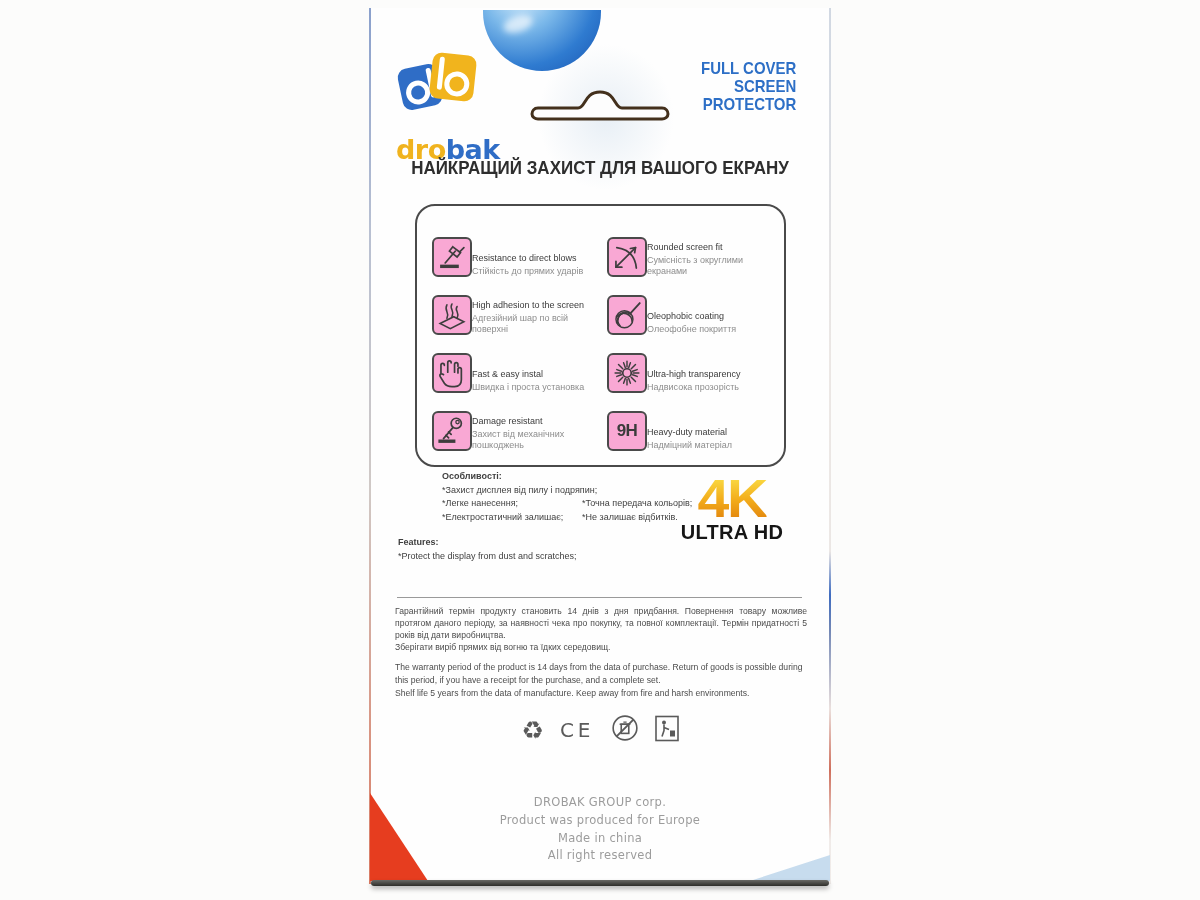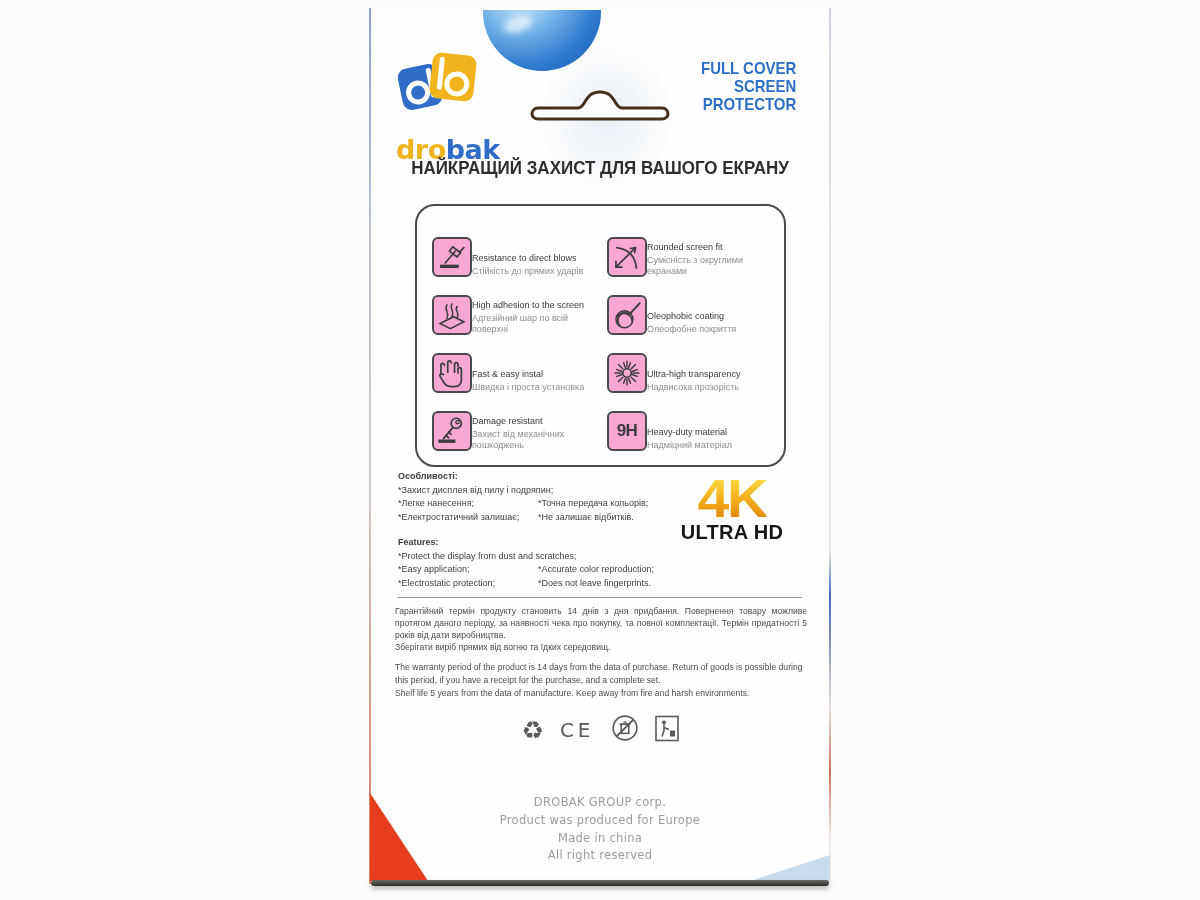--- a/index.html
+++ b/index.html
@@ -54,21 +54,21 @@
     display:grid;grid-template-columns:1fr 1fr;grid-auto-rows:58px;column-gap:4px;}
   .feat{display:flex;align-items:flex-end;}
   .ibox{width:40px;height:40px;box-sizing:border-box;border:2px solid #4a4a4a;border-radius:6px;
     flex:0 0 auto;display:flex;align-items:center;justify-content:center;background:#f9a8d4;}
   .ibox.nineh span{font-size:17px;font-weight:bold;color:#3b3b3b;letter-spacing:-.5px;}
   .feat .txt{padding-top:3px;}
   .feat .en{font-size:9px;color:#3b3b3b;line-height:1.3;max-width:128px;}
   .feat .uk{font-size:9px;color:#8d8d8d;line-height:1.25;margin-top:1px;max-width:118px;}
   
   .list{position:absolute;left:28px;width:282px;font-size:9px;color:#3f3f3f;line-height:1.5;}
-  .list-uk{top:462px;}
+  .list-uk{top:462px;margin-left:44px;}
   .list-en{top:528px;}
   .list .title{font-weight:bold;}
   .cols{display:grid;grid-template-columns:140px auto;}
   
   .badge4k{position:absolute;left:293px;top:466px;width:138px;text-align:center;}
   .badge4k .big{display:inline-block;font-size:53px;font-weight:900;line-height:.95;letter-spacing:-2px;
     transform:scaleX(1.08);
     background:linear-gradient(180deg,#fbe24a 0%,#f3ae1c 50%,#df7d0a 100%);
     -webkit-background-clip:text;background-clip:text;color:transparent;}
   .badge4k .sub{font-size:20px;font-weight:900;color:#161616;letter-spacing:.3px;margin-top:-3px;}
@@ -263,26 +263,20 @@
   </div>
 
   <div class="badge4k">
     <div class="big">4K</div>
     <div class="sub">ULTRA HD</div>
   </div>
 
   <div class="list list-en">
     <div class="title">Features:</div>
     <div>*Protect the display from dust and scratches;</div>
-    <div class="cols">
-      <div>*Easy application;</div>
-      <div>*Accurate color reproduction;</div>
-      <div>*Electrostatic protection;</div>
-      <div>*Does not leave fingerprints.</div>
-    </div>
   </div>
 
   <div class="sep"></div>
 
   <div class="war war-uk">
     <div class="p1">Гарантійний термін продукту становить 14 днів з дня придбання. Повернення товару можливе протягом даного періоду, за наявності чека про покупку, та повної комплектації. Термін придатності 5 років від дати виробництва.</div>
     <div class="p2">Зберігати виріб прямих від вогню та їдких середовищ.</div>
   </div>
   <div class="war war-en">
     <div>The warranty period of the product is 14 days from the data of purchase. Return of goods is possible during this period, if you have a receipt for the purchase, and a complete set.</div>

